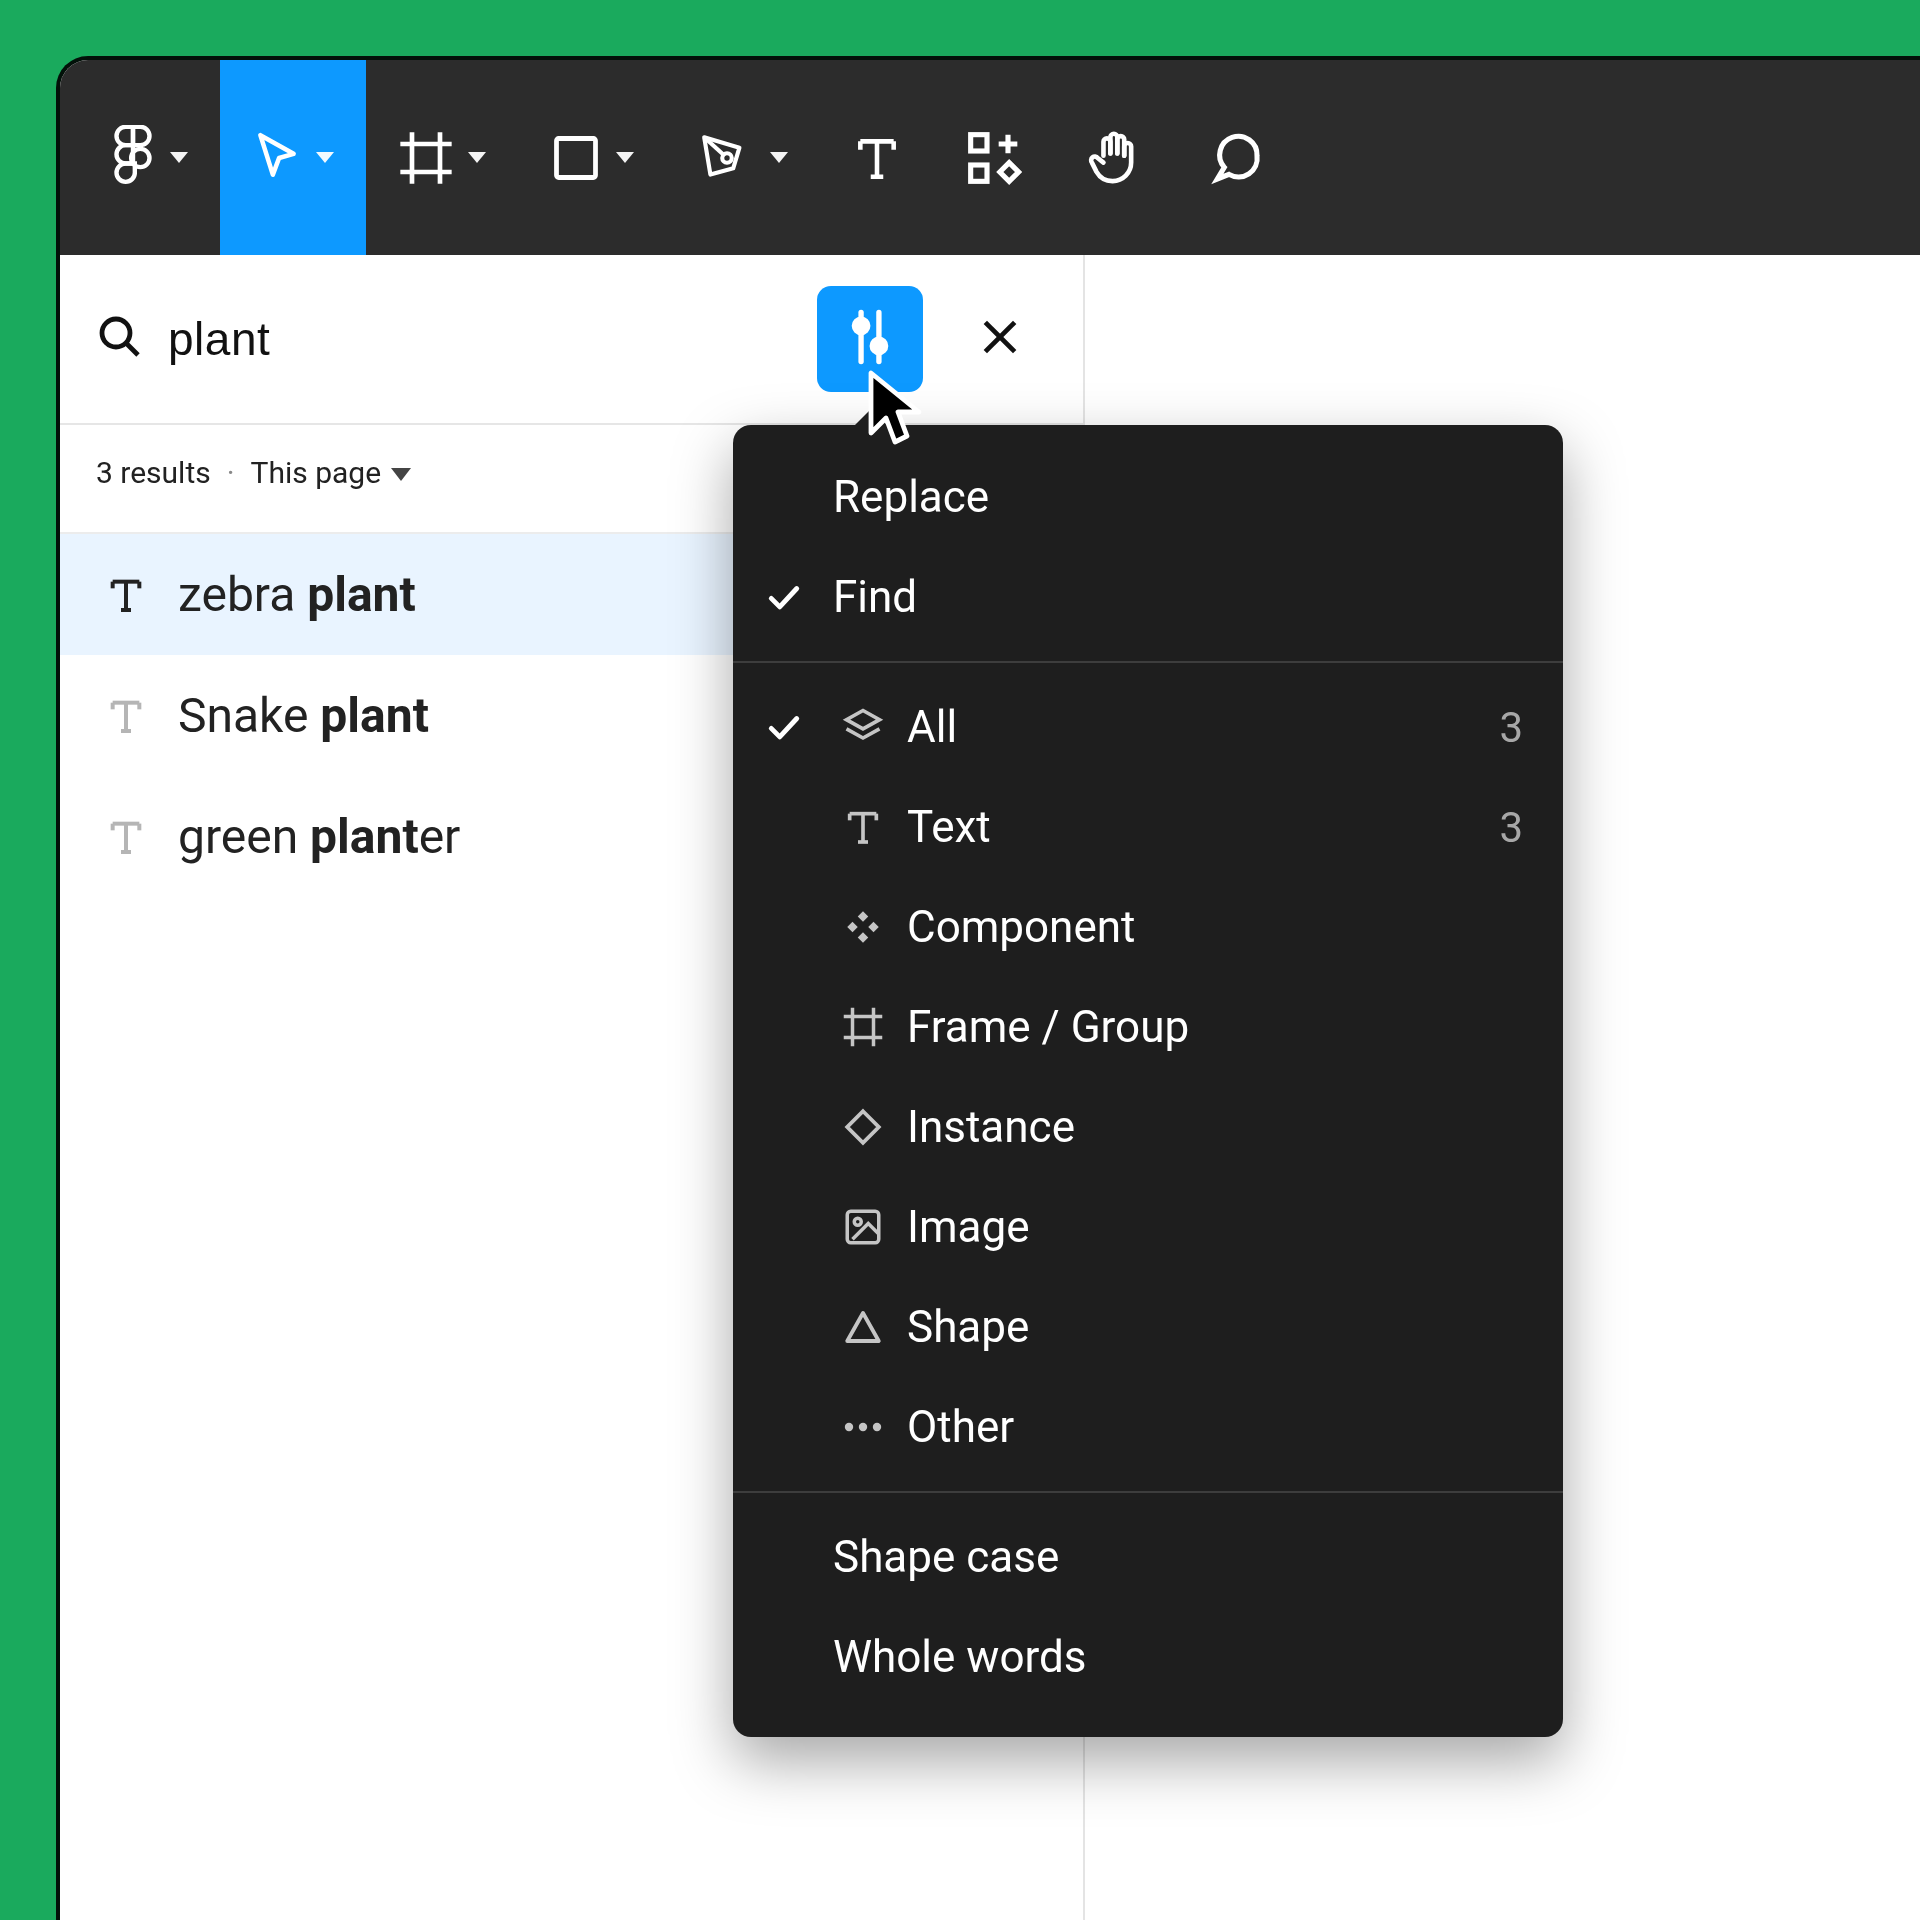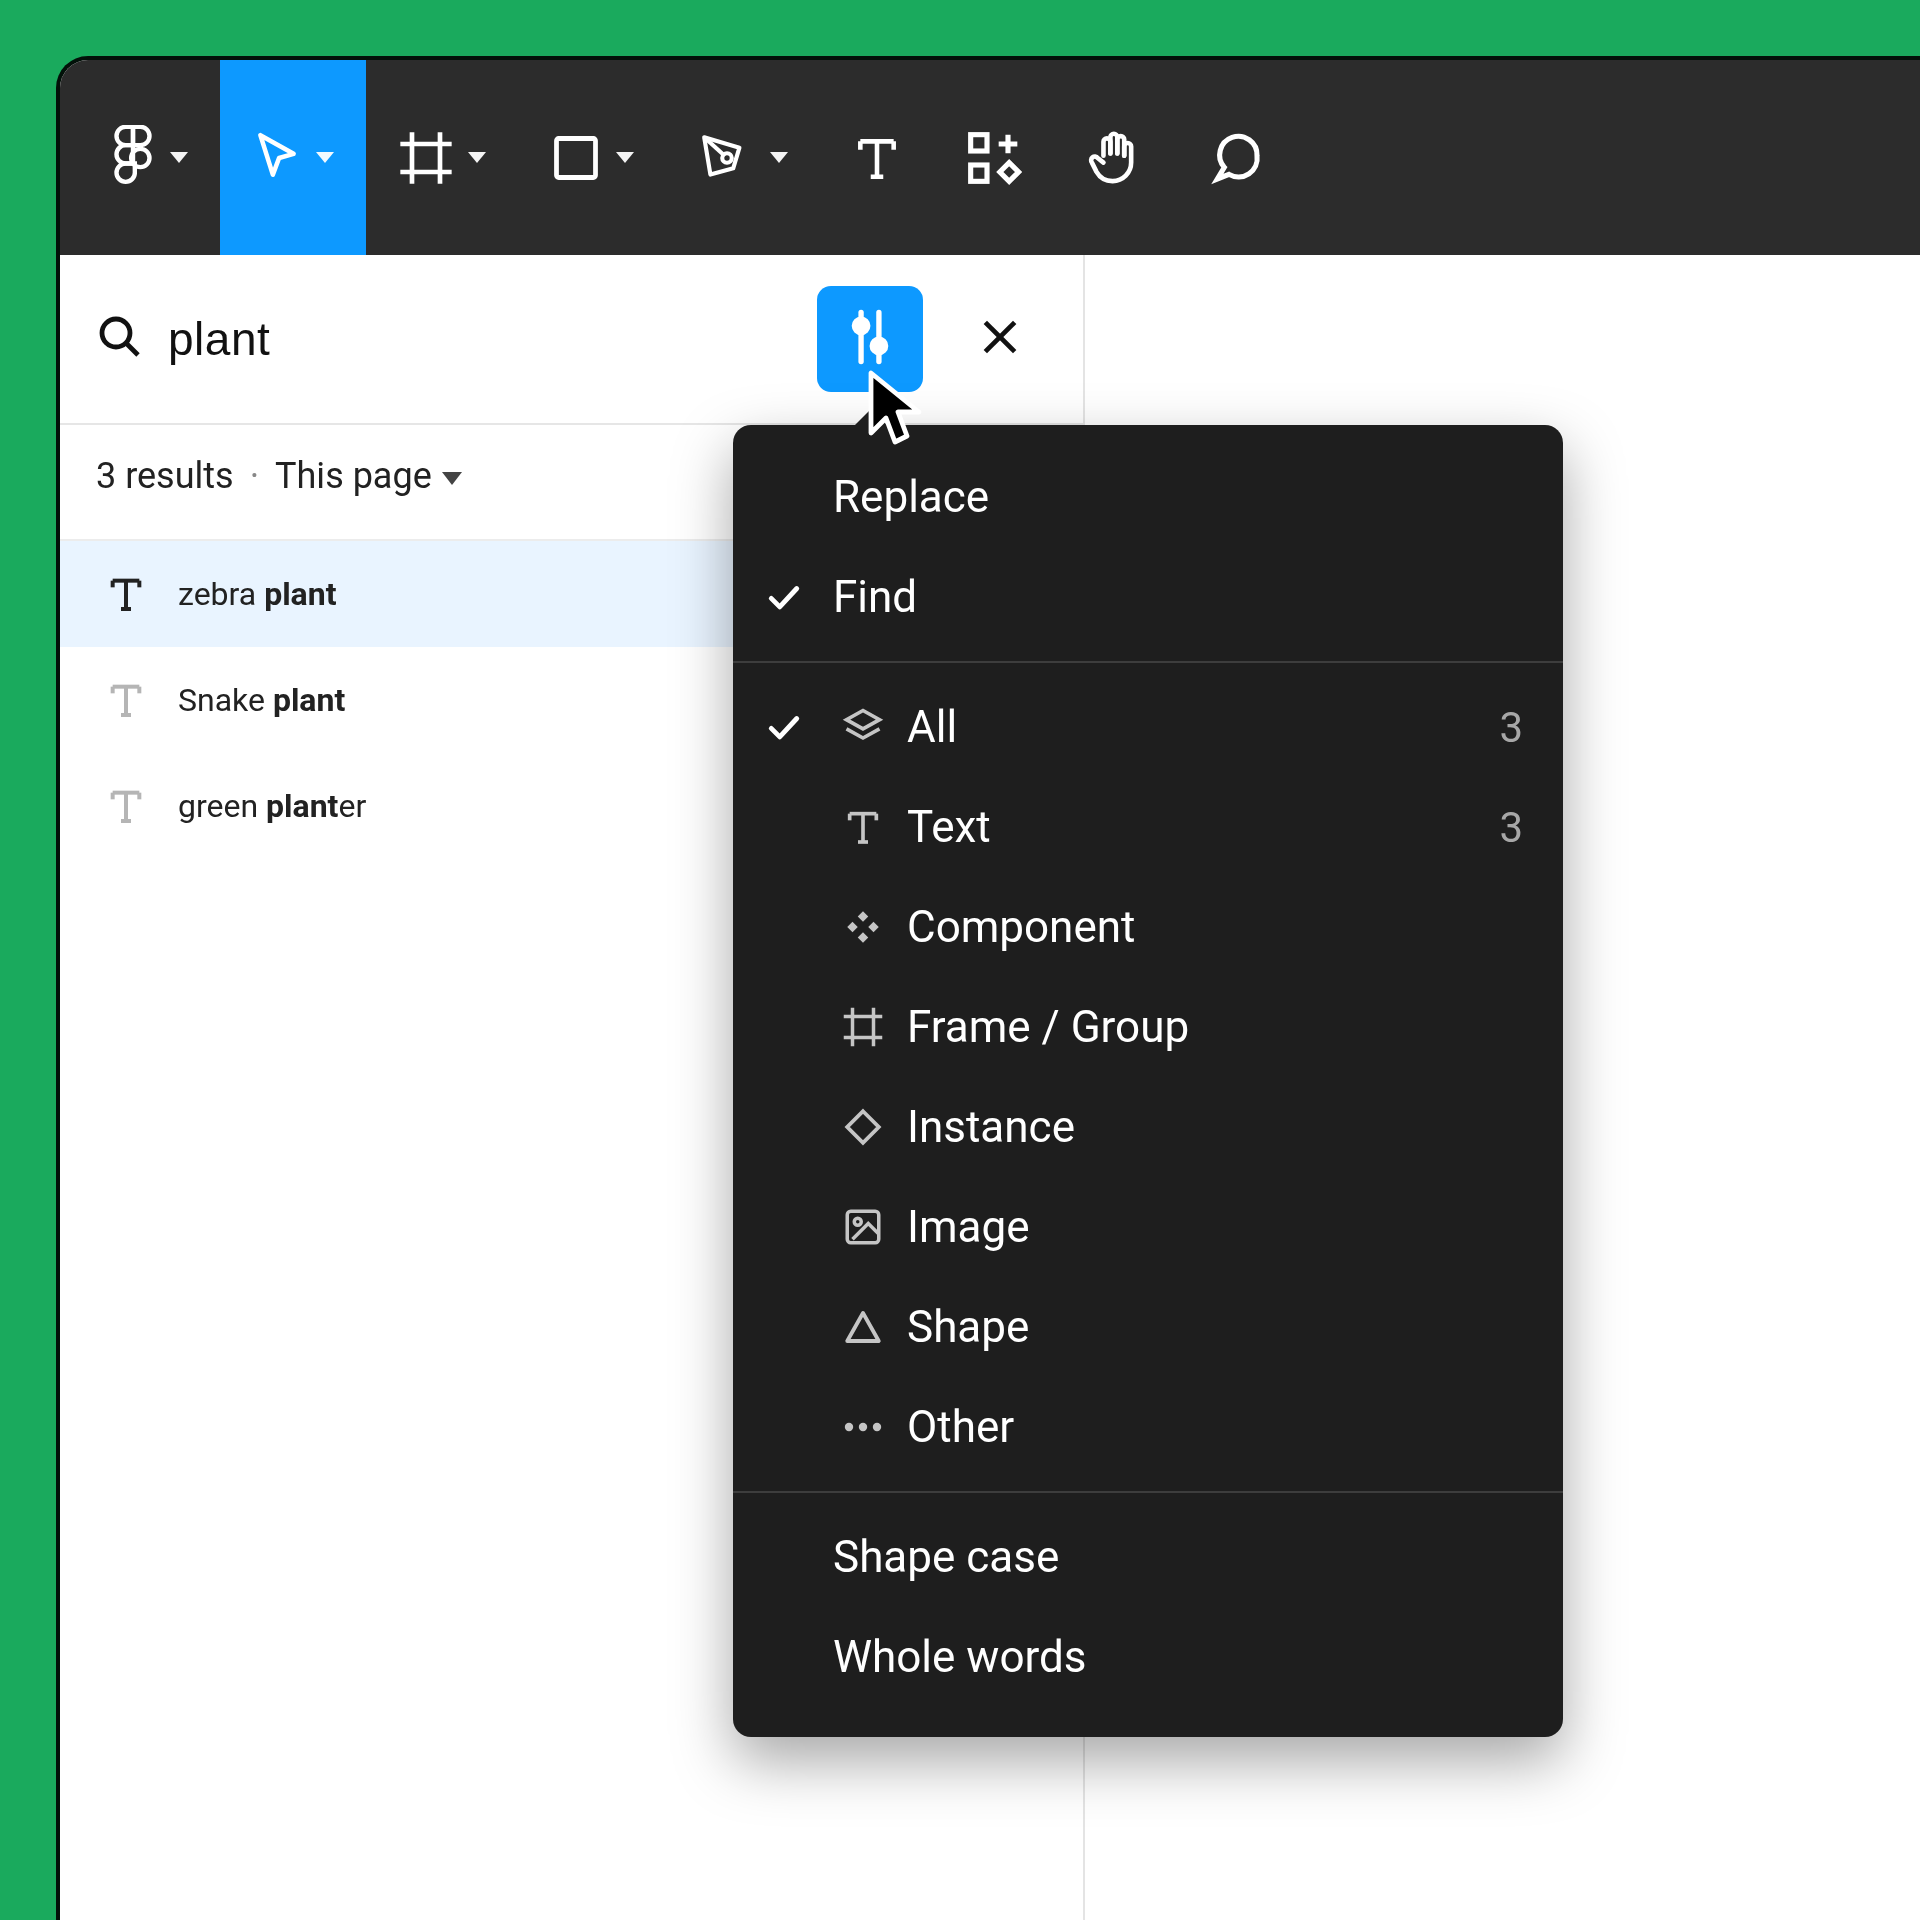--- a/index.html
+++ b/index.html
@@ -77,41 +77,41 @@
     border-radius: 14px;
     display:flex; align-items:center; justify-content:center;
     color:#111;
   }
   .icon-btn.active { background:#0d99ff; color:#fff; }
 
   
   .results-header {
     padding: 30px 36px 42px;
     display:flex; align-items:center; gap:16px;
-    font-size: 36px;
+    font-size: 30px;
     color:#222;
     border-bottom: 2px solid #ececec;
   }
   .results-sep { color:#888; }
   .scope-select { display:flex; align-items:center; gap:10px; color:#222;text-align:center; }
   .scope-chevron {
     width:0;height:0;
     border-left:10px solid transparent;
     border-right:10px solid transparent;
     border-top:13px solid #444;
     margin-top:4px;
   }
 
   
   .result-list { display:flex; flex-direction:column; }
   .result-item {
     display:flex; align-items:center;
     gap: 30px;
     padding: 32px 44px;
-    font-size: 32px;
+    font-size: 48px;
     color:#222;
   }
   .result-item.selected { background:#e9f4ff; }
   .result-item .type-icon { color:#b5b5b5; width:44px; display:flex; justify-content:center; }
   .result-item.selected .type-icon { color:#222; }
   .result-text b { font-weight:700; }
 
   
   .popover {
     position:absolute;

